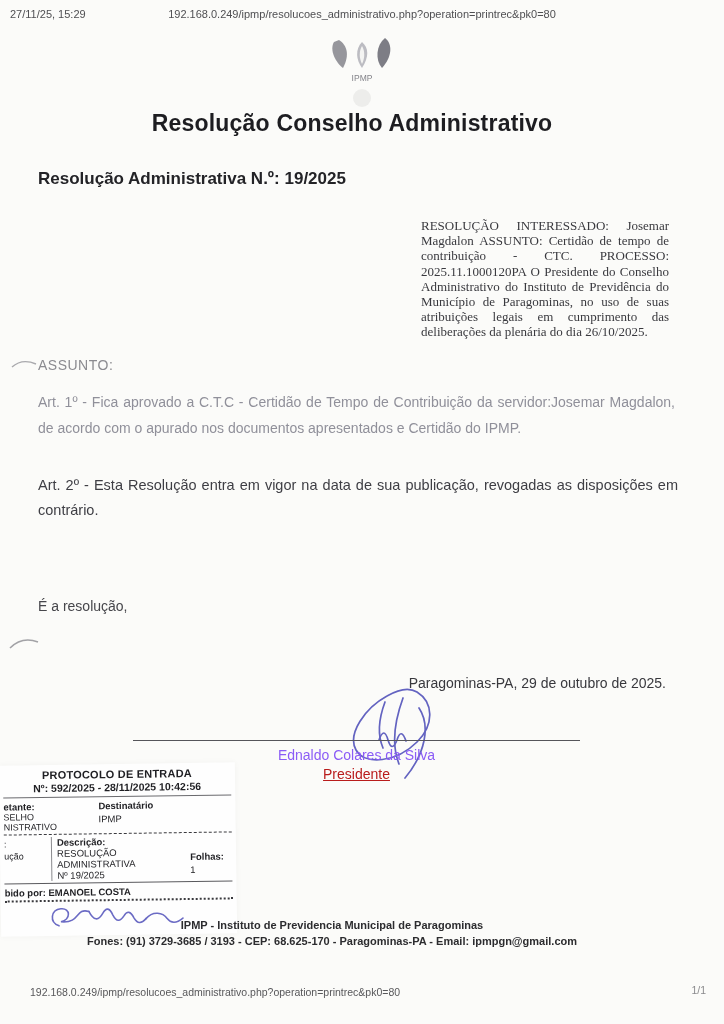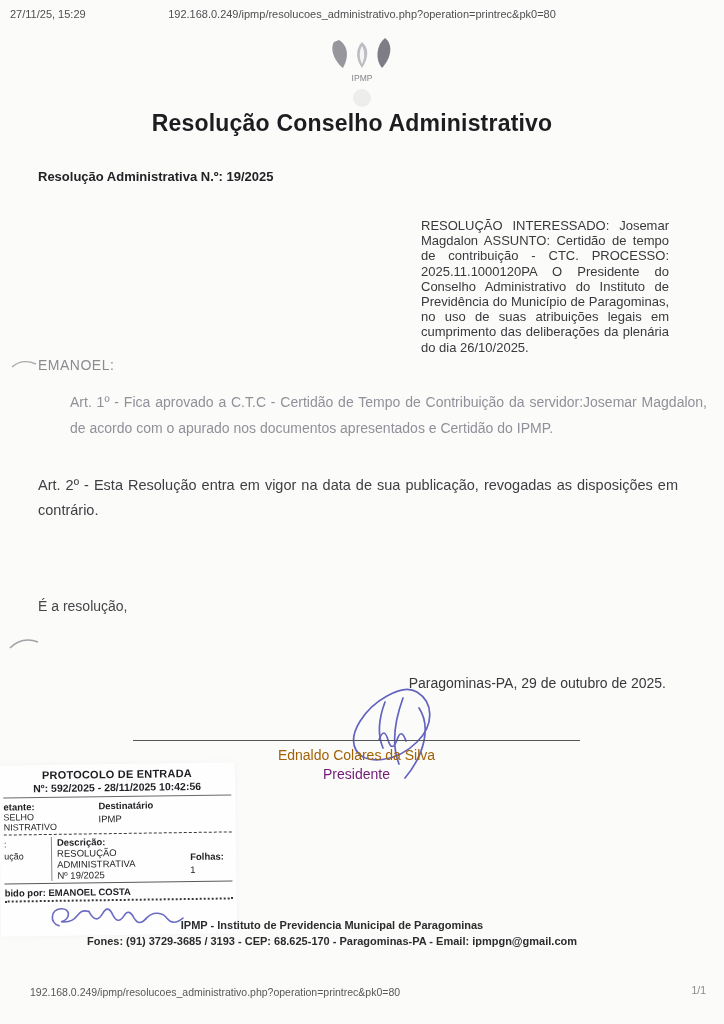--- a/index.html
+++ b/index.html
@@ -17,34 +17,34 @@
   .print-datetime { top:8px; left:10px; font-size:11px; color:#4f4f52; }
   .print-url-top  { top:8px; left:0; width:724px; text-align:center; font-size:11px; color:#4f4f52; }
   .print-url-bottom { top:986px; left:30px; font-size:10.5px; color:#57575a; }
   .print-page-num { top:984px; right:18px; font-size:10.5px; color:#8a8a8d; }
 
   
   .logo-wrap { top:34px; left:312px; width:100px; text-align:center; }
 
   
   .doc-title { top:110px; left:0; width:704px; text-align:center; font-size:23px; font-weight:bold; color:#1d1d21; letter-spacing:0.2px; }
-  .doc-subtitle { top:169px; left:38px; font-size:13px; font-weight:bold; color:#232327; }
-  .preamble { top:218px; left:421px; width:248px; font-size:13px; line-height:15.2px; text-align:justify; color:#39393e; }
+  .doc-subtitle { top:169px; left:38px; font-size:17px; font-weight:bold; color:#232327; }
+  .preamble { top:218px; left:421px; width:248px; font-size:13px; line-height:15.2px; text-align:justify; color:#39393e;font-family:Liberation Serif, serif; }
   .resolve { top:357px; left:38px; font-size:14px; color:#8b8b90; letter-spacing:0.5px; }
-  .art1 { top:389px; left:38px; width:637px; font-size:14px; line-height:26px; text-align:justify; color:#90909a;margin-left:32px; }
+  .art1 { top:389px; left:38px; width:637px; font-size:14px; line-height:26px; text-align:justify; color:#90909a; }
   .art2 { top:473px; left:38px; width:640px; font-size:14.5px; line-height:25px; text-align:justify; color:#3e3e44; }
   .closing { top:598px; left:38px; font-size:14px; color:#46464b; }
   .place-date { top:675px; left:300px; width:366px; text-align:right; font-size:14px; color:#38383d; }
 
   .pen-mark-1 { top:356px; left:10px; }
   .pen-mark-2 { top:634px; left:8px; }
 
   .sig-block { top:740px; left:133px; width:447px; border-top:1.5px solid #55555a; text-align:center; }
-  .signer-name { font-size:14px; color:#a16207; margin-top:6px; }
-  .signer-role { font-size:14px; color:#701a75; margin-top:3px; }
+  .signer-name { font-size:14px; color:#8b5cf6; margin-top:6px; }
+  .signer-role { font-size:14px; color:#b91c1c; margin-top:3px;text-decoration:underline; }
   .signature-main { top:682px; left:333px; }
 
   
   .stamp {
     top:764px; left:0px; width:236px;
     background:#fefefe;
     transform:rotate(-0.8deg);
     color:#1f1f23;
     padding:4px 4px 2px 4px;
     box-shadow:0 0 6px rgba(0,0,0,0.04);
@@ -86,21 +86,21 @@
 
 <div class="abs doc-title">Resolução Conselho Administrativo</div>
 <div class="abs doc-subtitle">Resolução Administrativa N.º: 19/2025</div>
 <div class="abs preamble">RESOLUÇÃO INTERESSADO: Josemar Magdalon ASSUNTO: Certidão de tempo de contribuição - CTC. PROCESSO: 2025.11.1000120PA O Presidente do Conselho Administrativo do Instituto de Previdência do Município de Paragominas, no uso de suas atribuições legais em cumprimento das deliberações da plenária do dia 26/10/2025.</div>
 
 <div class="abs pen-mark-1">
   <svg width="30" height="14" viewBox="0 0 30 14">
       <path d="M2,11 Q12,2 26,8" fill="none" stroke="#a9a9ad" stroke-width="1.4"></path>
     </svg>
 </div>
-<div class="abs resolve">EMANOEL:</div>
+<div class="abs resolve">ASSUNTO:</div>
 <div class="abs art1">Art. 1º - Fica aprovado a C.T.C - Certidão de Tempo de Contribuição da servidor:Josemar Magdalon, de acordo com o apurado nos documentos apresentados e Certidão do IPMP.</div>
 <div class="abs art2">Art. 2º - Esta Resolução entra em vigor na data de sua publicação, revogadas as disposições em contrário.</div>
 <div class="abs closing">É a resolução,</div>
 
 <div class="abs pen-mark-2">
   <svg width="34" height="18" viewBox="0 0 34 18">
       <path d="M2,14 Q14,2 30,8" fill="none" stroke="#a2a2a6" stroke-width="1.6"></path>
     </svg>
 </div>
 

